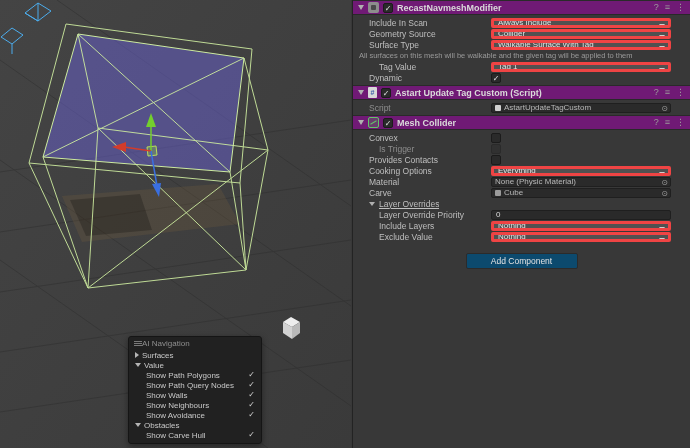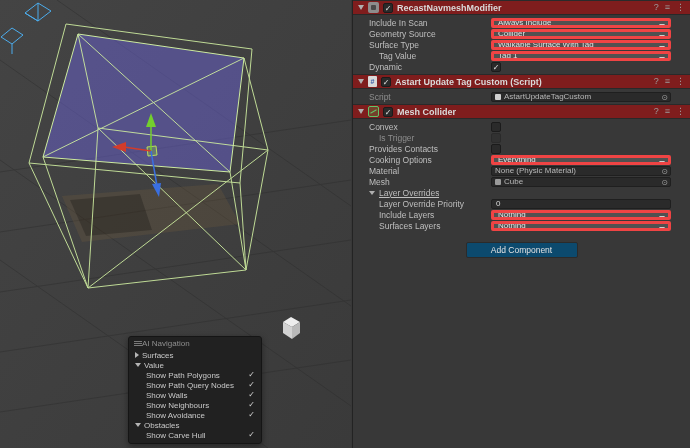--- a/index.html
+++ b/index.html
@@ -23,21 +23,21 @@
   .nfold { width:0; height:0; margin-right:3px; }
   .nfold.down { border-left:3px solid transparent; border-right:3px solid transparent; border-top:4px solid #b5b5b5; }
   .nfold.right { border-top:3px solid transparent; border-bottom:3px solid transparent; border-left:4px solid #b5b5b5; }
   .ncheck { position:absolute; right:6px; top:0; height:10px; line-height:10px; font-size:8px; color:#d5d5d5; }
   .ncheck.on::after { content:"✓"; }
 
   
   .inspector { position:absolute; left:352px; top:0; width:338px; height:448px;
     background:#383838; border-left:1px solid #232323; color:#c0c0c0; }
   .comp-header { display:flex; align-items:center; gap:4px; height:15px;
-    background:#7f1d1d; border-top:1px solid #2a2a2a; border-bottom:1px solid #292929; padding:0 5px; }
+    background:#701a75; border-top:1px solid #2a2a2a; border-bottom:1px solid #292929; padding:0 5px; }
   .fold-down { width:0; height:0; border-left:3.5px solid transparent; border-right:3.5px solid transparent; border-top:5px solid #b0b0b0; }
   .comp-icon { width:11px; height:11px; border-radius:2px; flex:0 0 auto; position:relative; }
   .icon-recast { background:#8d8d8d; }
   .icon-recast::after { content:""; position:absolute; inset:3px; background:#4a4a4a; border-radius:1px; }
   .icon-script { background:#d8d8d8; border-radius:1px; width:9px; height:11px;
     color:#3a5fa8; font-size:7px; line-height:11px; text-align:center; font-weight:bold; }
   .icon-mesh { background:rgba(80,170,85,0.25); border:1px solid #62c468; }
   .icon-mesh::after { content:""; position:absolute; left:1px; top:4px; width:7px; height:1px; background:#62c468; transform:rotate(-30deg); }
   .cbx { width:10px; height:10px; background:#2a2a2a; border:1px solid #1b1b1b; border-radius:2px;
     flex:0 0 auto; text-align:center; line-height:9px; font-size:8px; color:#e2e2e2; }
@@ -218,20 +218,21 @@
           <span class="caret"></span>
         </div>
       </div>
       <div class="row">
         <span class="plabel">Surface Type</span>
         <div class="dropdown">
           <span>Walkable Surface With Tag</span>
           <span class="caret"></span>
         </div>
       </div>
+      <div class="helpline">All surfaces on this mesh will be walkable and the given tag will be applied to them</div>
       <div class="row indent">
         <span class="plabel">Tag Value</span>
         <div class="dropdown">
           <span>Tag 1</span>
           <span class="caret"></span>
         </div>
       </div>
       <div class="row">
         <span class="plabel">Dynamic</span>
         <span class="cbx on"></span>
@@ -292,21 +293,21 @@
         </div>
       </div>
       <div class="row">
         <span class="plabel">Material</span>
         <div class="objfield">
           <span>None (Physic Material)</span>
           <span class="picker">⊙</span>
         </div>
       </div>
       <div class="row">
-        <span class="plabel">Mesh</span>
+        <span class="plabel">Carve</span>
         <div class="objfield">
           <span class="mini-icon mini-mesh"></span>
           <span>Cube</span>
           <span class="picker">⊙</span>
         </div>
       </div>
       <div class="foldrow">
         <span class="fold-sm"></span>
         <span class="plabel">Layer Overrides</span>
       </div>
@@ -317,21 +318,21 @@
         </div>
       </div>
       <div class="row indent">
         <span class="plabel">Include Layers</span>
         <div class="dropdown">
           <span>Nothing</span>
           <span class="caret"></span>
         </div>
       </div>
       <div class="row indent">
-        <span class="plabel">Surfaces Layers</span>
+        <span class="plabel">Exclude Value</span>
         <div class="dropdown">
           <span>Nothing</span>
           <span class="caret"></span>
         </div>
       </div>
     </div>
 
     <div class="addc-wrap">
       <button class="addc">Add Component</button>
     </div>

